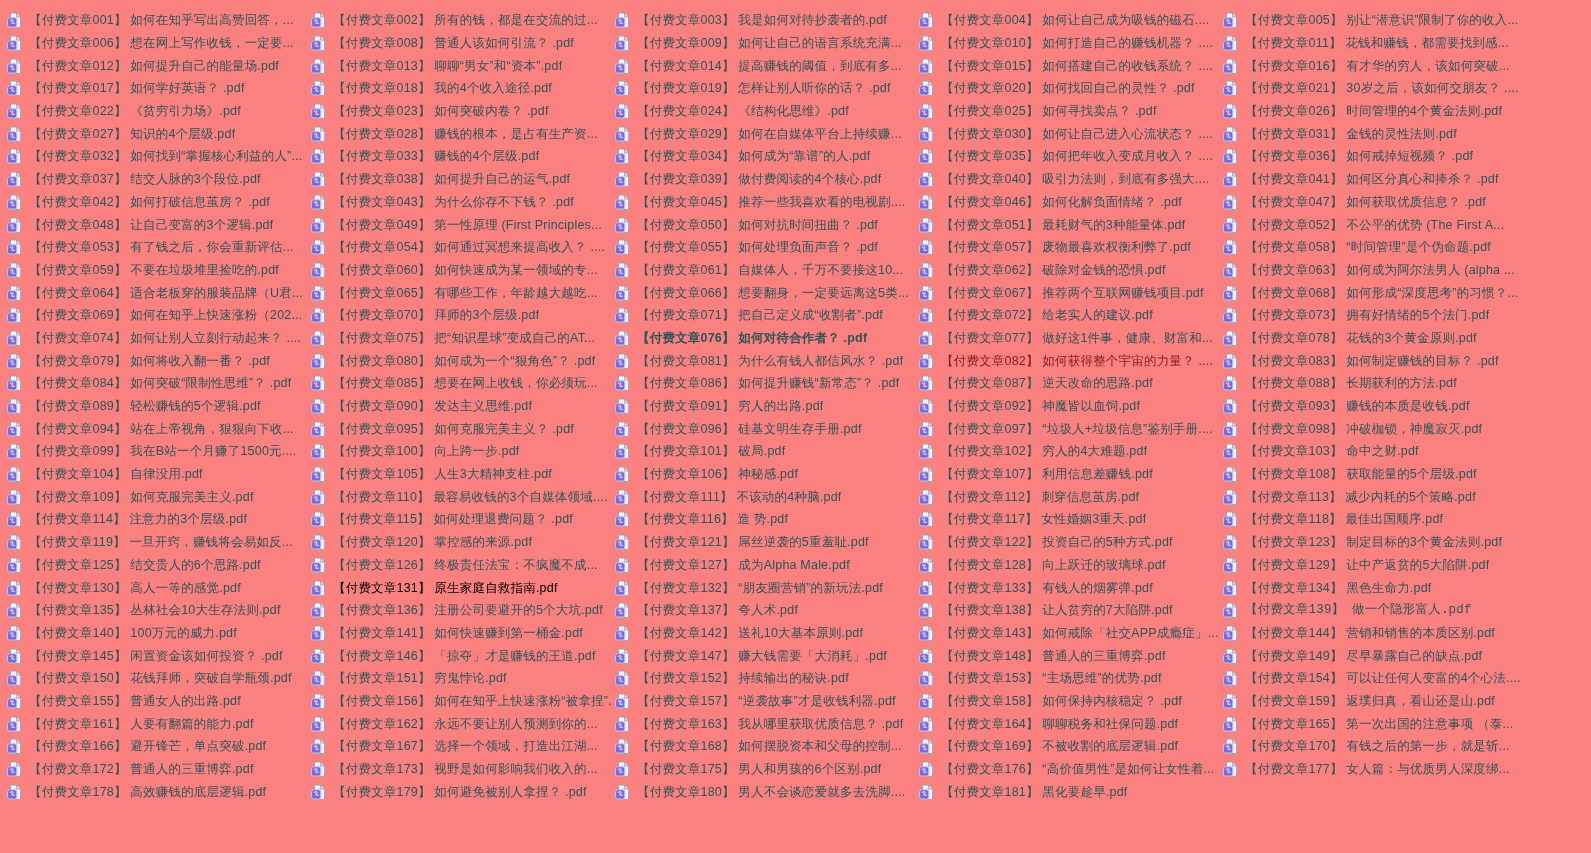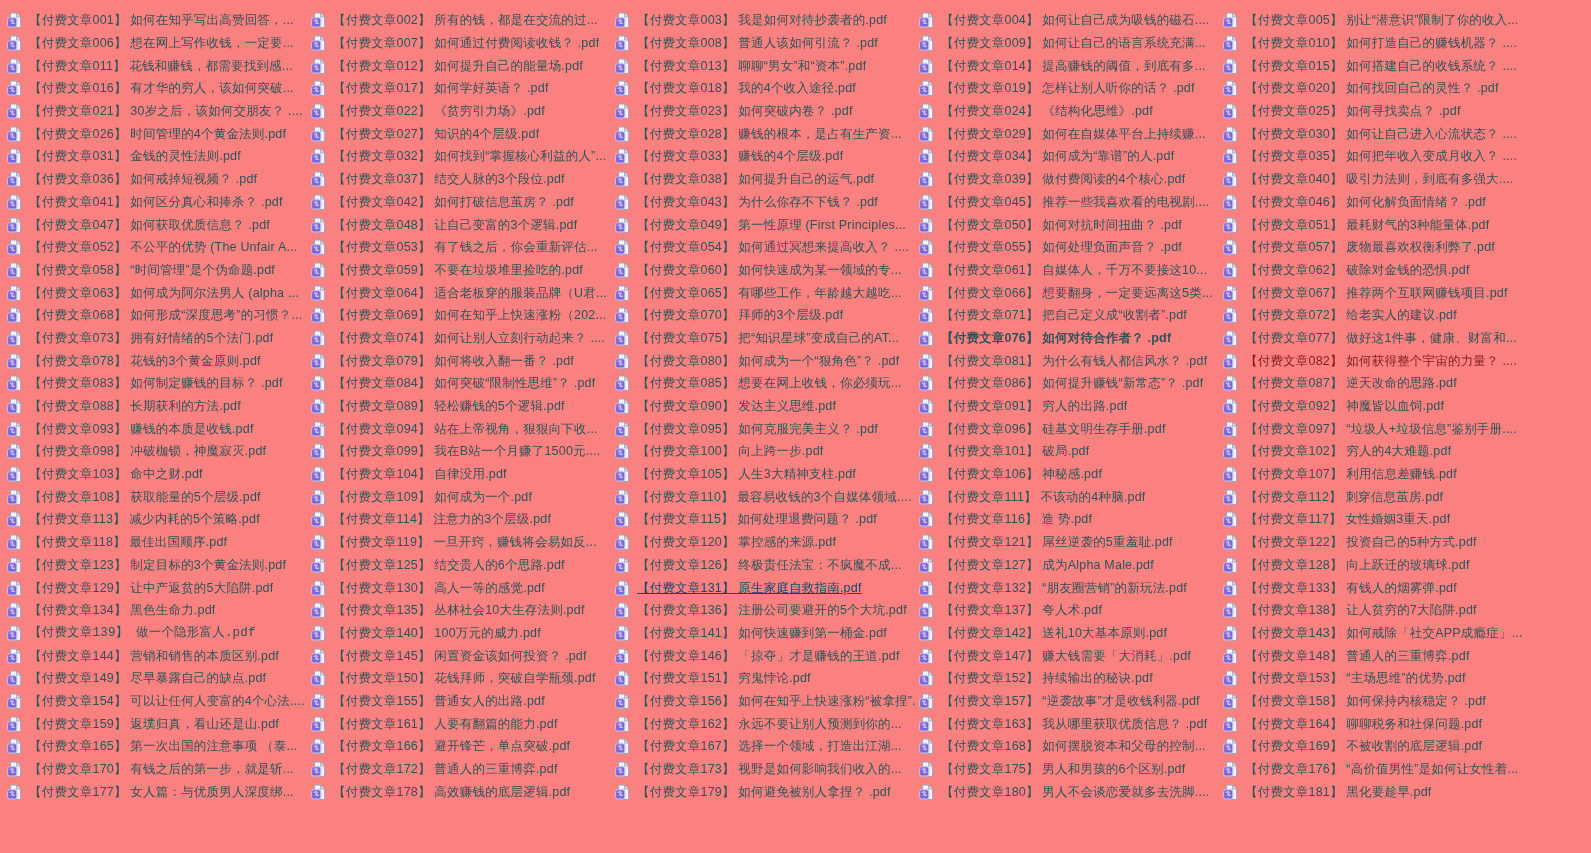--- a/index.html
+++ b/index.html
@@ -114,31 +114,20 @@
       <svg width="15" height="16" viewBox="0 0 15 16" aria-hidden="true">
         <path d="M3.5 1.0 h6.2 l4.0 4.0 v9.2 a1.2 1.2 0 0 1 -1.2 1.2 h-7.8 a1.2 1.2 0 0 1 -1.2 -1.2 z" fill="#f4f1fa" stroke="#9aa3ae" stroke-width="1"></path>
         <path d="M9.7 1.0 v4.0 h4.0" fill="none" stroke="#9aa3ae" stroke-width="1"></path>
         <rect x="0.6" y="5.8" width="9.2" height="9.2" rx="2" fill="#7c68d2" stroke="#c9bff2" stroke-width="1"></rect>
         <path d="M3.1 8.4 c2.2 -1.3 4.1 -0.1 2.3 1.1 c-1.9 1.2 0 2.6 2.1 1.5" fill="none" stroke="#ddd6f7" stroke-width="1.1" stroke-linecap="round"></path>
       </svg>
     </span>
     <span class="file-label" style="color: rgb(45, 84, 88);">【付费文章006】 想在网上写作收钱，一定要...</span>
   </div>
 
-  <div class="file-item">
-    <span class="file-icon">
-      <svg width="15" height="16" viewBox="0 0 15 16" aria-hidden="true">
-        <path d="M3.5 1.0 h6.2 l4.0 4.0 v9.2 a1.2 1.2 0 0 1 -1.2 1.2 h-7.8 a1.2 1.2 0 0 1 -1.2 -1.2 z" fill="#f4f1fa" stroke="#9aa3ae" stroke-width="1"></path>
-        <path d="M9.7 1.0 v4.0 h4.0" fill="none" stroke="#9aa3ae" stroke-width="1"></path>
-        <rect x="0.6" y="5.8" width="9.2" height="9.2" rx="2" fill="#7c68d2" stroke="#c9bff2" stroke-width="1"></rect>
-        <path d="M3.1 8.4 c2.2 -1.3 4.1 -0.1 2.3 1.1 c-1.9 1.2 0 2.6 2.1 1.5" fill="none" stroke="#ddd6f7" stroke-width="1.1" stroke-linecap="round"></path>
-      </svg>
-    </span>
-    <span class="file-label" style="color: rgb(45, 84, 88);">【付费文章007】 如何通过付费阅读收钱？ .pdf</span>
-  </div>
 
   <div class="file-item">
     <span class="file-icon">
       <svg width="15" height="16" viewBox="0 0 15 16" aria-hidden="true">
         <path d="M3.5 1.0 h6.2 l4.0 4.0 v9.2 a1.2 1.2 0 0 1 -1.2 1.2 h-7.8 a1.2 1.2 0 0 1 -1.2 -1.2 z" fill="#f4f1fa" stroke="#9aa3ae" stroke-width="1"></path>
         <path d="M9.7 1.0 v4.0 h4.0" fill="none" stroke="#9aa3ae" stroke-width="1"></path>
         <rect x="0.6" y="5.8" width="9.2" height="9.2" rx="2" fill="#7c68d2" stroke="#c9bff2" stroke-width="1"></rect>
         <path d="M3.1 8.4 c2.2 -1.3 4.1 -0.1 2.3 1.1 c-1.9 1.2 0 2.6 2.1 1.5" fill="none" stroke="#ddd6f7" stroke-width="1.1" stroke-linecap="round"></path>
       </svg>
     </span>
@@ -651,21 +640,21 @@
 
   <div class="file-item">
     <span class="file-icon">
       <svg width="15" height="16" viewBox="0 0 15 16" aria-hidden="true">
         <path d="M3.5 1.0 h6.2 l4.0 4.0 v9.2 a1.2 1.2 0 0 1 -1.2 1.2 h-7.8 a1.2 1.2 0 0 1 -1.2 -1.2 z" fill="#f4f1fa" stroke="#9aa3ae" stroke-width="1"></path>
         <path d="M9.7 1.0 v4.0 h4.0" fill="none" stroke="#9aa3ae" stroke-width="1"></path>
         <rect x="0.6" y="5.8" width="9.2" height="9.2" rx="2" fill="#7c68d2" stroke="#c9bff2" stroke-width="1"></rect>
         <path d="M3.1 8.4 c2.2 -1.3 4.1 -0.1 2.3 1.1 c-1.9 1.2 0 2.6 2.1 1.5" fill="none" stroke="#ddd6f7" stroke-width="1.1" stroke-linecap="round"></path>
       </svg>
     </span>
-    <span class="file-label" style="color: rgb(45, 84, 88);">【付费文章052】 不公平的优势 (The Unfair A...</span>
+    <span class="file-label" style="color: rgb(45, 84, 88);">【付费文章052】 不公平的优势 (The First A...</span>
   </div>
 
   <div class="file-item">
     <span class="file-icon">
       <svg width="15" height="16" viewBox="0 0 15 16" aria-hidden="true">
         <path d="M3.5 1.0 h6.2 l4.0 4.0 v9.2 a1.2 1.2 0 0 1 -1.2 1.2 h-7.8 a1.2 1.2 0 0 1 -1.2 -1.2 z" fill="#f4f1fa" stroke="#9aa3ae" stroke-width="1"></path>
         <path d="M9.7 1.0 v4.0 h4.0" fill="none" stroke="#9aa3ae" stroke-width="1"></path>
         <rect x="0.6" y="5.8" width="9.2" height="9.2" rx="2" fill="#7c68d2" stroke="#c9bff2" stroke-width="1"></rect>
         <path d="M3.1 8.4 c2.2 -1.3 4.1 -0.1 2.3 1.1 c-1.9 1.2 0 2.6 2.1 1.5" fill="none" stroke="#ddd6f7" stroke-width="1.1" stroke-linecap="round"></path>
       </svg>
@@ -1323,21 +1312,21 @@
 
   <div class="file-item">
     <span class="file-icon">
       <svg width="15" height="16" viewBox="0 0 15 16" aria-hidden="true">
         <path d="M3.5 1.0 h6.2 l4.0 4.0 v9.2 a1.2 1.2 0 0 1 -1.2 1.2 h-7.8 a1.2 1.2 0 0 1 -1.2 -1.2 z" fill="#f4f1fa" stroke="#9aa3ae" stroke-width="1"></path>
         <path d="M9.7 1.0 v4.0 h4.0" fill="none" stroke="#9aa3ae" stroke-width="1"></path>
         <rect x="0.6" y="5.8" width="9.2" height="9.2" rx="2" fill="#7c68d2" stroke="#c9bff2" stroke-width="1"></rect>
         <path d="M3.1 8.4 c2.2 -1.3 4.1 -0.1 2.3 1.1 c-1.9 1.2 0 2.6 2.1 1.5" fill="none" stroke="#ddd6f7" stroke-width="1.1" stroke-linecap="round"></path>
       </svg>
     </span>
-    <span class="file-label" style="color: rgb(45, 84, 88);">【付费文章109】 如何成为一个.pdf</span>
+    <span class="file-label" style="color: rgb(45, 84, 88);">【付费文章109】 如何克服完美主义.pdf</span>
   </div>
 
   <div class="file-item">
     <span class="file-icon">
       <svg width="15" height="16" viewBox="0 0 15 16" aria-hidden="true">
         <path d="M3.5 1.0 h6.2 l4.0 4.0 v9.2 a1.2 1.2 0 0 1 -1.2 1.2 h-7.8 a1.2 1.2 0 0 1 -1.2 -1.2 z" fill="#f4f1fa" stroke="#9aa3ae" stroke-width="1"></path>
         <path d="M9.7 1.0 v4.0 h4.0" fill="none" stroke="#9aa3ae" stroke-width="1"></path>
         <rect x="0.6" y="5.8" width="9.2" height="9.2" rx="2" fill="#7c68d2" stroke="#c9bff2" stroke-width="1"></rect>
         <path d="M3.1 8.4 c2.2 -1.3 4.1 -0.1 2.3 1.1 c-1.9 1.2 0 2.6 2.1 1.5" fill="none" stroke="#ddd6f7" stroke-width="1.1" stroke-linecap="round"></path>
       </svg>
@@ -1575,21 +1564,21 @@
 
   <div class="file-item">
     <span class="file-icon">
       <svg width="15" height="16" viewBox="0 0 15 16" aria-hidden="true">
         <path d="M3.5 1.0 h6.2 l4.0 4.0 v9.2 a1.2 1.2 0 0 1 -1.2 1.2 h-7.8 a1.2 1.2 0 0 1 -1.2 -1.2 z" fill="#f4f1fa" stroke="#9aa3ae" stroke-width="1"></path>
         <path d="M9.7 1.0 v4.0 h4.0" fill="none" stroke="#9aa3ae" stroke-width="1"></path>
         <rect x="0.6" y="5.8" width="9.2" height="9.2" rx="2" fill="#7c68d2" stroke="#c9bff2" stroke-width="1"></rect>
         <path d="M3.1 8.4 c2.2 -1.3 4.1 -0.1 2.3 1.1 c-1.9 1.2 0 2.6 2.1 1.5" fill="none" stroke="#ddd6f7" stroke-width="1.1" stroke-linecap="round"></path>
       </svg>
     </span>
-    <span class="file-label" style="color: #0c4a6e; text-decoration: underline;">【付费文章131】 原生家庭自救指南.pdf</span>
+    <span class="file-label" style="color: #000000;">【付费文章131】 原生家庭自救指南.pdf</span>
   </div>
 
   <div class="file-item">
     <span class="file-icon">
       <svg width="15" height="16" viewBox="0 0 15 16" aria-hidden="true">
         <path d="M3.5 1.0 h6.2 l4.0 4.0 v9.2 a1.2 1.2 0 0 1 -1.2 1.2 h-7.8 a1.2 1.2 0 0 1 -1.2 -1.2 z" fill="#f4f1fa" stroke="#9aa3ae" stroke-width="1"></path>
         <path d="M9.7 1.0 v4.0 h4.0" fill="none" stroke="#9aa3ae" stroke-width="1"></path>
         <rect x="0.6" y="5.8" width="9.2" height="9.2" rx="2" fill="#7c68d2" stroke="#c9bff2" stroke-width="1"></rect>
         <path d="M3.1 8.4 c2.2 -1.3 4.1 -0.1 2.3 1.1 c-1.9 1.2 0 2.6 2.1 1.5" fill="none" stroke="#ddd6f7" stroke-width="1.1" stroke-linecap="round"></path>
       </svg>

